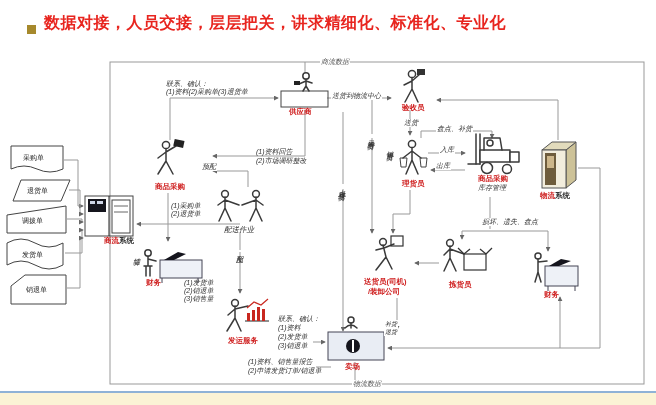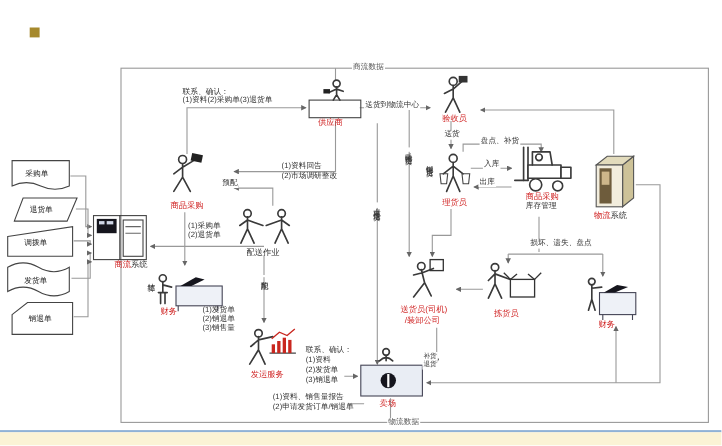--- a/index.html
+++ b/index.html
@@ -3,40 +3,41 @@
 <meta charset="utf-8">
 <style>
   html,body{margin:0;padding:0;}
   body{font-family:"Liberation Sans","DejaVu Sans",sans-serif;}
   #stage{position:relative;width:656px;height:405px;background:#ffffff;overflow:hidden;}
   .abs{position:absolute;}
   
   #title-bullet{left:27px;top:25px;width:9px;height:9px;background:#a6892c;}
   #page-title{left:44px;top:13px;font-size:16px;font-weight:bold;color:#e8251f;letter-spacing:.5px;white-space:nowrap;}
   
-  .lbl{position:absolute;font-size:7px;line-height:8px;color:#333;white-space:nowrap;}
+  .lbl{position:absolute;font-size:7px;line-height:8px;color:#333;white-space:nowrap;font-style:italic;}
   .bgw{background:#fff;padding:0 1px;}
   .vtext{writing-mode:vertical-rl;letter-spacing:1px;line-height:8px;}
-  .rlabel{position:absolute;font-size:7.5px;line-height:8px;color:#cf1f1f;white-space:nowrap;}
+  .rlabel{position:absolute;font-size:7.5px;line-height:8px;color:#cf1f1f;white-space:nowrap;font-weight:bold;}
   .mixred{color:#cf1f1f;}
   .mixdark{color:#333;margin-top:28px;}
   .doc-label{position:absolute;font-size:7px;color:#222;white-space:nowrap;}
   .fig{position:absolute;}
   .stroke{fill:none;stroke:#3a3a3a;stroke-width:1.5;stroke-linecap:round;stroke-linejoin:round;}
   .thin{fill:none;stroke:#444;stroke-width:1;}
   
   #footer-line{left:0;top:391px;width:656px;height:2px;background:#8fb2d6;}
   #footer-band{left:0;top:393px;width:656px;height:12px;background:#fbf3d5;}
 </style>
 </head>
 <body>
 
 <div id="stage">
 
   <div class="abs" id="title-bullet"></div>
+  <div class="abs" id="page-title">数据对接，人员交接，层层把关，讲求精细化、标准化、专业化</div>
 
   <svg class="abs" style="left:0;top:0" width="656" height="405">
     <defs>
       <marker id="ah" viewBox="0 0 6 6" refX="5" refY="3" markerWidth="5" markerHeight="5" orient="auto">
         <path d="M0,0 L6,3 L0,6 Z" fill="#666"></path>
       </marker>
     </defs>
     <g stroke="#999" fill="none" stroke-width="1">
       <rect x="110" y="62" width="534" height="322"></rect>
       <polyline points="170,140 170,98 278,98" marker-end="url(#ah)"></polyline>

